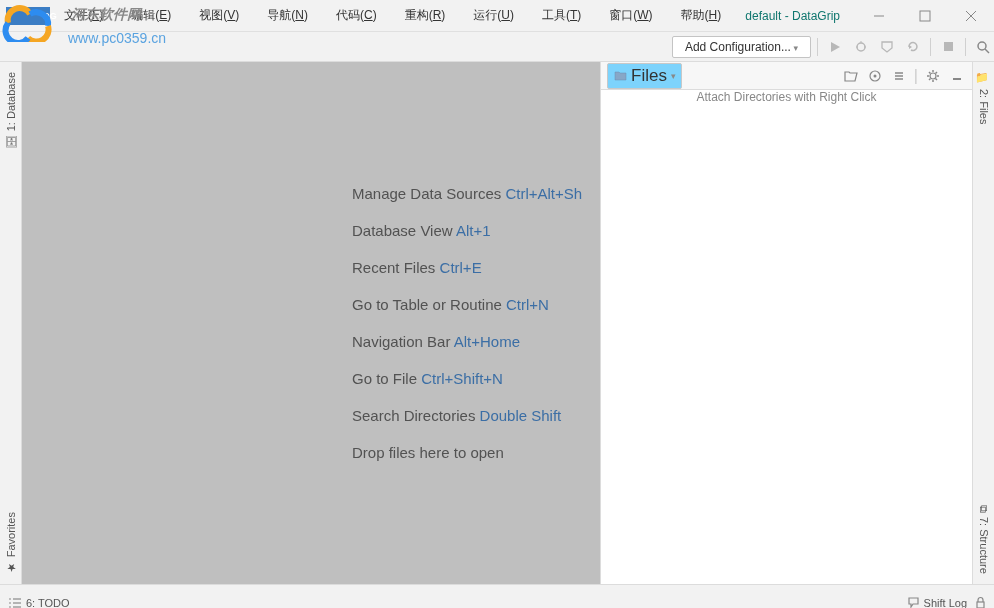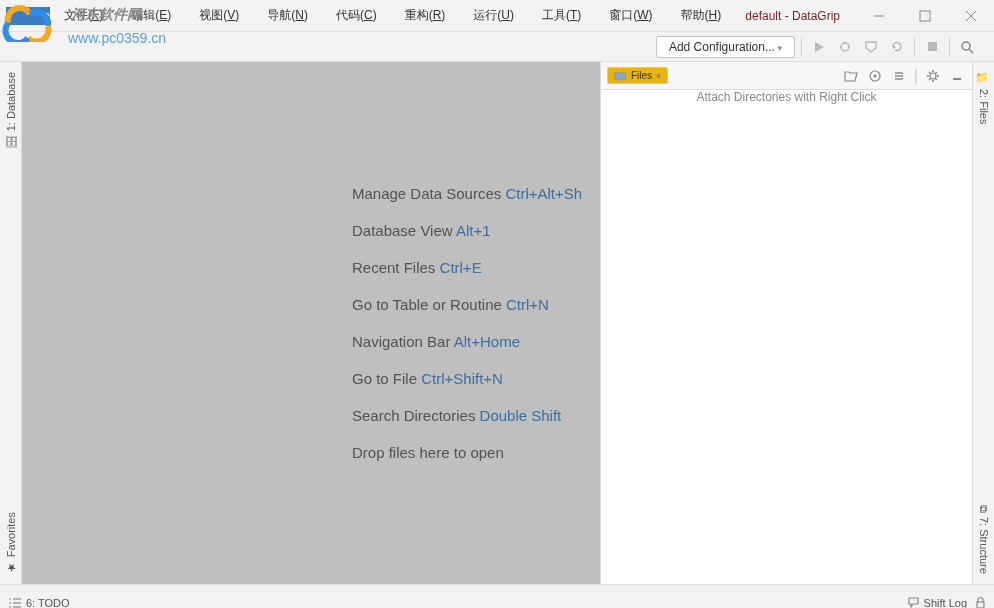--- a/index.html
+++ b/index.html
@@ -3,43 +3,43 @@
 <meta charset="utf-8">
 <style>
 * { margin: 0; padding: 0; box-sizing: border-box; font-family: "Microsoft YaHei", "Segoe UI", Arial, sans-serif; }
 body { width: 994px; height: 608px; background: #f2f2f2; overflow: hidden; position: relative; }
 
 .titlebar { height: 32px; background: #f2f2f2; display: flex; align-items: center; border-bottom: 1px solid #e0e0e0; }
 .app-icon { width: 24px; height: 18px; background: #3b7dc4; color: #fff; font-size: 9px; font-weight: bold; display: flex; align-items: center; justify-content: center; margin: 0 6px; padding-left: 44px; }
 .menu-area { display: flex; gap: 12px; flex: 1; text-align: right; }
 .menu-item { padding: 4px 8px; font-size: 12px; color: #333; cursor: default; }
 .menu-item u { text-decoration: underline; }
-.window-title { color: #7f1d1d; font-size: 12px; padding: 0 16px; }
+.window-title { color: #0f766e; font-size: 12px; padding: 0 16px; }
 .win-buttons { display: flex; margin-left: auto; }
 .win-btn { width: 46px; height: 32px; display: flex; align-items: center; justify-content: center; color: #888; font-size: 14px; }
 
-.toolbar { height: 30px; background: #f2f2f2; display: flex; align-items: center; justify-content: flex-end; padding: 0 16px; gap: 4px; border-bottom: 1px solid #dcdcdc; }
+.toolbar { height: 30px; background: #f2f2f2; display: flex; align-items: center; justify-content: flex-end; padding: 0 0; gap: 4px; border-bottom: 1px solid #dcdcdc; }
 .config-btn { background: #fff; border: 1px solid #c4c4c4; padding: 3px 12px; font-size: 12px; color: #333; border-radius: 2px; }
 .config-btn::after { content: " ▾"; font-size: 9px; color: #888; }
 .tool-icon { width: 22px; height: 22px; display: flex; align-items: center; justify-content: center; color: #b8b8b8; }
 .tool-sep { width: 1px; height: 18px; background: #d0d0d0; margin: 0 2px; }
 
 .main-area { display: flex; height: calc(100% - 62px - 24px); }
 
 .left-sidebar { width: 22px; background: #f2f2f2; border-right: 1px solid #dcdcdc; display: flex; flex-direction: column; }
 .sidebar-tab { writing-mode: vertical-rl; transform: rotate(180deg); padding: 10px 2px; font-size: 11px; color: #555; display: flex; align-items: center; gap: 4px; cursor: default; }
 .sidebar-tab.bottom { margin-top: auto; }
 
 .editor-pane { flex: 1; background: #bfbfbf; display: flex; flex-direction: column; justify-content: center; padding-left: 330px; position: relative; overflow: hidden; }
 .shortcut-line { font-size: 15px; color: #525252; margin: 10px 0; }
 .shortcut-key { color: #3b6ea5; }
 
 .files-pane { width: 372px; background: #fff; border-left: 1px solid #dcdcdc; display: flex; flex-direction: column; }
 .files-header { height: 28px; border-bottom: 1px solid #dcdcdc; display: flex; align-items: center; padding: 0 6px; gap: 4px; background: #f7f7f7; }
-.files-label { display: flex; align-items: center; gap: 4px; font-size: 10px; color: #333; padding: 2px 6px; border: 1px solid #c8c8c8; border-radius: 2px; background: #eab308; }
+.files-label { display: flex; align-items: center; gap: 4px; font-size: 17px; color: #333; padding: 2px 6px; border: 1px solid #c8c8c8; border-radius: 2px; background: #7dd3fc; }
 .files-label::after { content: " ▾"; font-size: 9px; color: #888; }
 .files-header-icons { margin-left: auto; display: flex; gap: 6px; }
 .fh-icon { width: 18px; height: 18px; display: flex; align-items: center; justify-content: center; color: #888; font-size: 13px; }
 .files-body { flex: 1; display: flex; justify-content: center; color: #888; font-size: 12px; }
 
 .right-sidebar { width: 22px; background: #f2f2f2; border-left: 1px solid #dcdcdc; display: flex; flex-direction: column; }
 .rsidebar-tab { writing-mode: vertical-rl; padding: 10px 2px; font-size: 11px; color: #555; display: flex; align-items: center; gap: 4px; cursor: default; }
 .rsidebar-tab.top { margin-bottom: 0; }
 .rsidebar-tab.bottom { margin-top: auto; }
 

